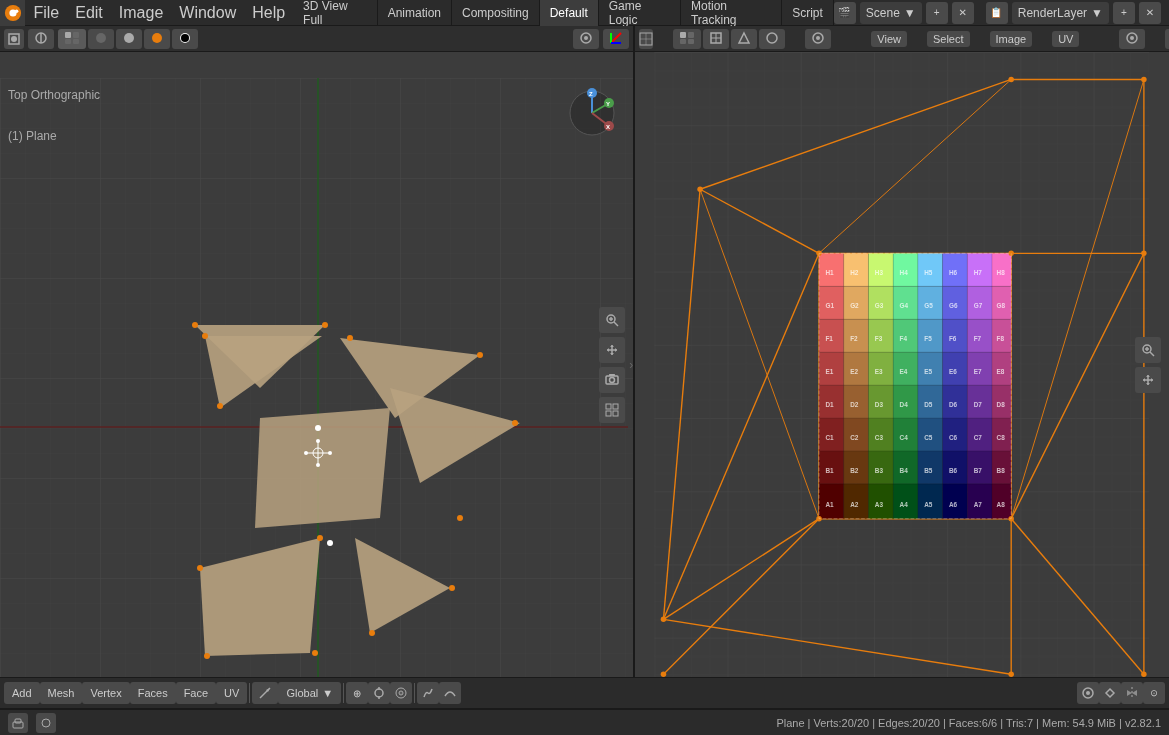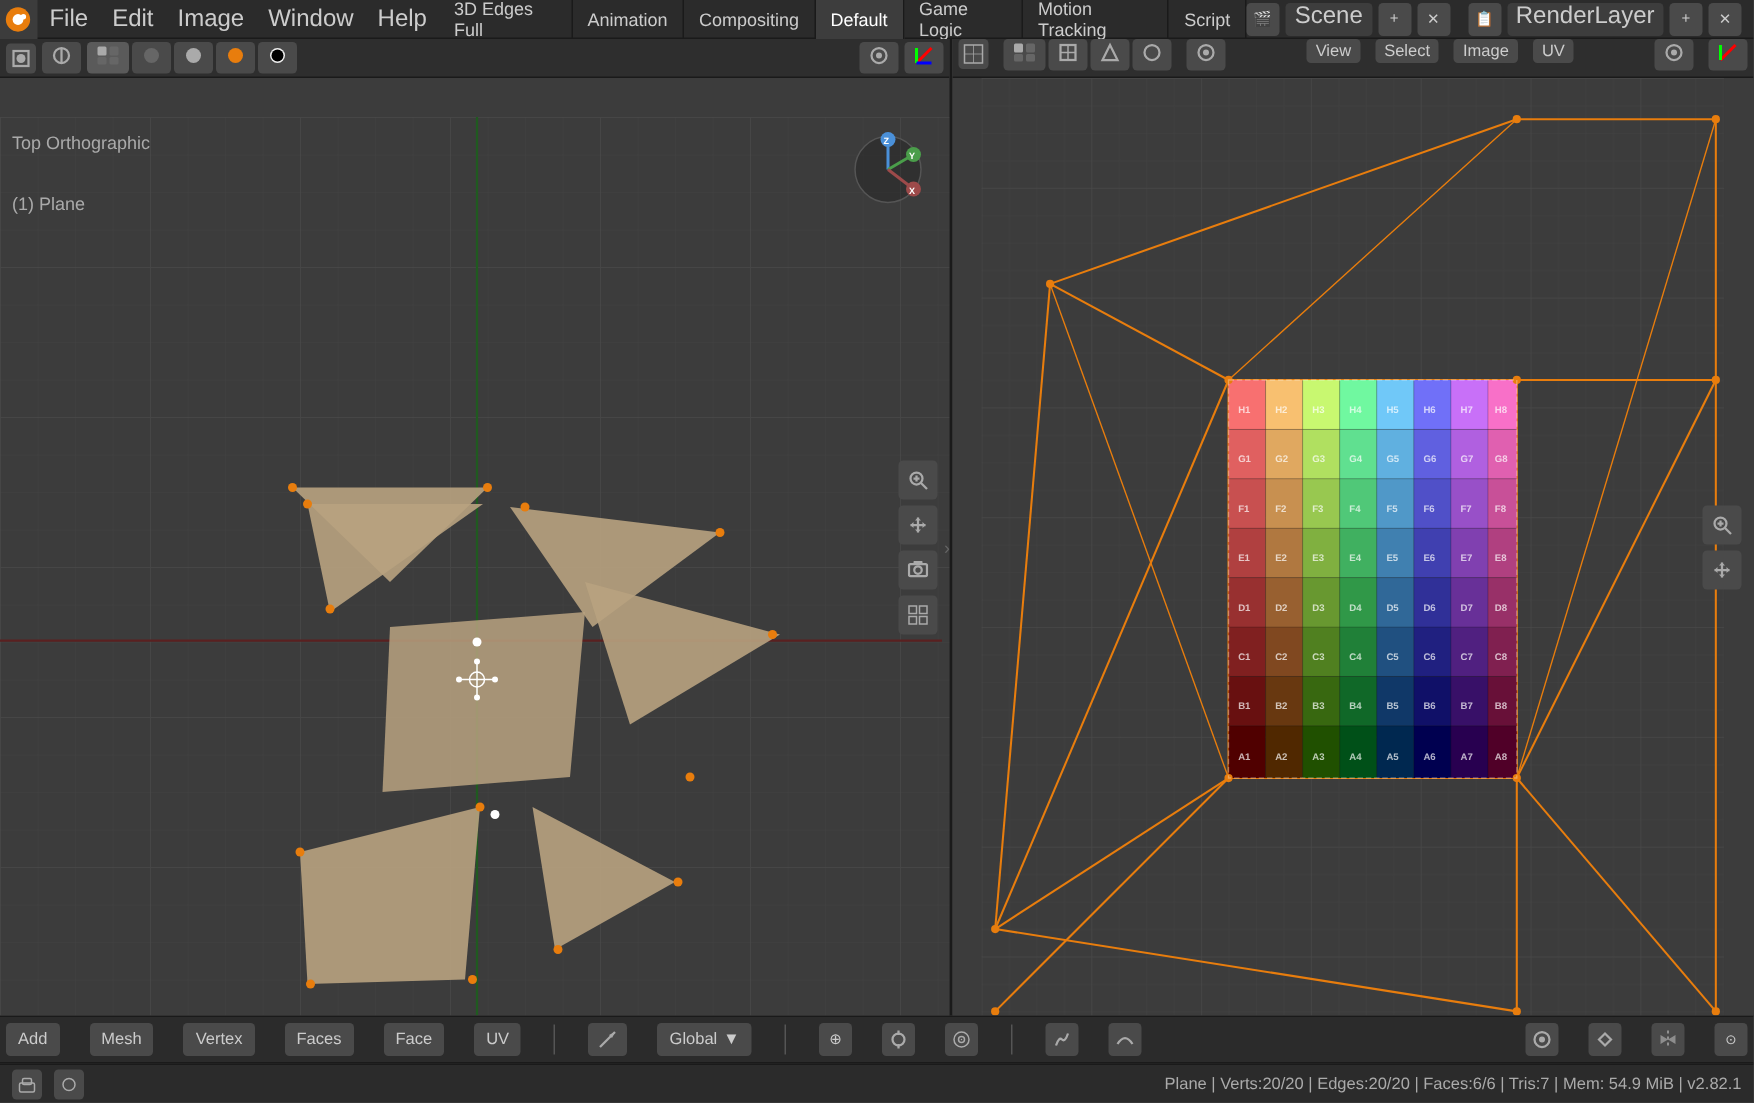--- a/index.html
+++ b/index.html
@@ -67,22 +67,21 @@
       padding-right: 8px;
     }
     .scene-block {
       display: flex;
       align-items: center;
       gap: 4px;
       padding: 0 6px;
       background: #3d3d3d;
       height: 22px;
       border-radius: 3px;
-      font-size: 16px;
-      flex-direction: column;
+      font-size: 12px;
     }
 
     
     #main-area {
       display: flex;
       width: 100%;
       height: calc(735px - 26px - 32px - 26px);
       position: relative;
     }
 
@@ -202,23 +201,23 @@
       height: 100%;
       background: #3c3c3c;
       position: relative;
       overflow: hidden;
     }
 
     .uv-header {
       height: 26px;
       background: #2e2e2e;
       display: flex;
-      align-items: flex-start;
+      align-items: center;
       padding: 0 4px;
-      gap: 10px;
+      gap: 20px;
       border-bottom: 1px solid #1a1a1a;
       position: absolute;
       top: 0;
       left: 0;
       right: 0;
       z-index: 10;
     }
 
     .uv-canvas {
       position: absolute;
@@ -231,21 +230,21 @@
     
     #bottom-bar {
       width: 100%;
       height: 32px;
       background: #2b2b2b;
       display: flex;
       align-items: center;
       border-top: 1px solid #1a1a1a;
       border-bottom: 1px solid #1a1a1a;
       padding: 0 4px;
-      gap: 20px;
+      gap: 0;
     }
     .bottom-btn {
       padding: 2px 8px;
       background: #4a4a4a;
       border-radius: 3px;
       font-size: 11px;
       cursor: pointer;
       color: #ccc;
       height: 22px;
       display: flex;
@@ -301,21 +300,21 @@
     </svg>
   </div>
 
   <div class="menu-item">File</div>
   <div class="menu-item">Edit</div>
   <div class="menu-item">Image</div>
   <div class="menu-item">Window</div>
   <div class="menu-item">Help</div>
 
   <div class="workspace-tabs">
-    <div class="workspace-tab">3D Edges Full</div>
+    <div class="workspace-tab">3D View Full</div>
     <div class="workspace-tab">Animation</div>
     <div class="workspace-tab">Compositing</div>
     <div class="workspace-tab active">Default</div>
     <div class="workspace-tab">Game Logic</div>
     <div class="workspace-tab">Motion Tracking</div>
     <div class="workspace-tab">Script</div>
   </div>
 
   <div class="menu-separator"></div>
 

